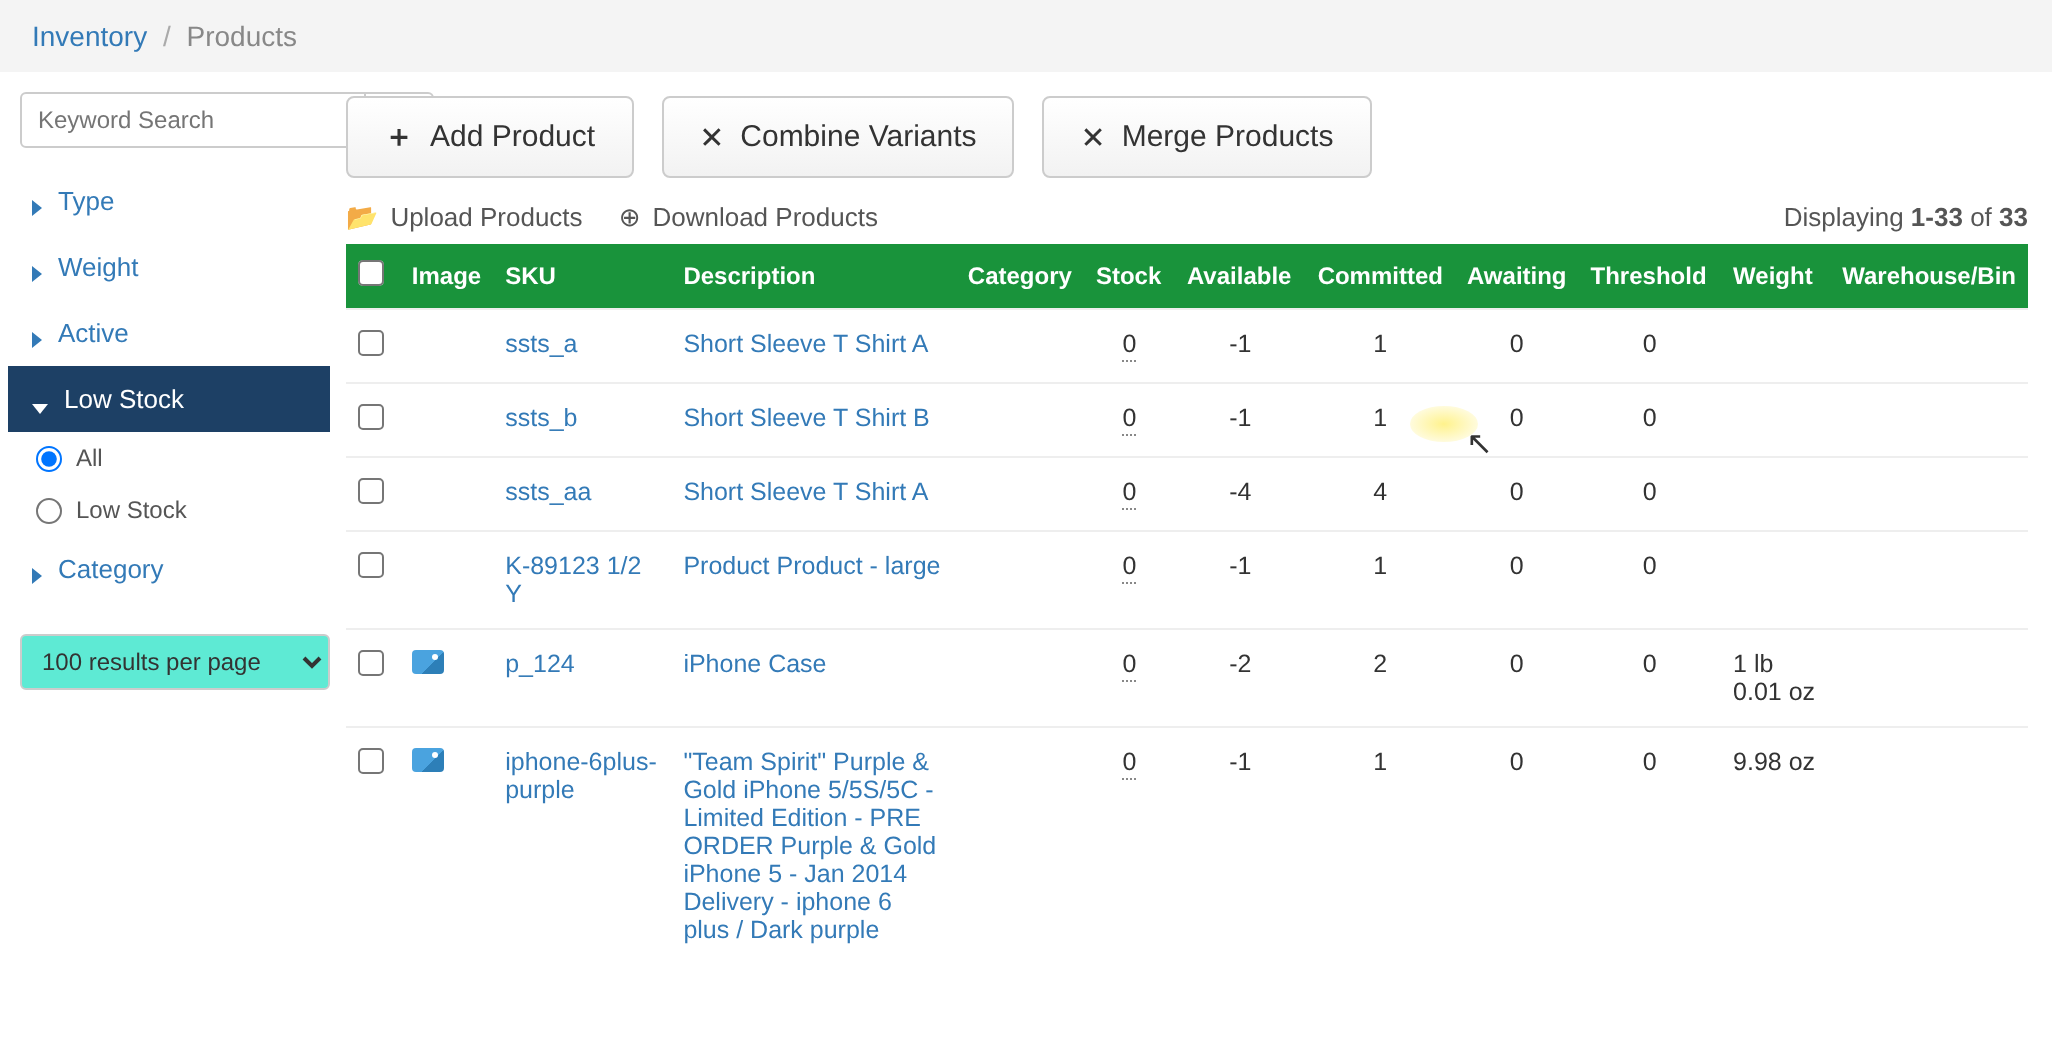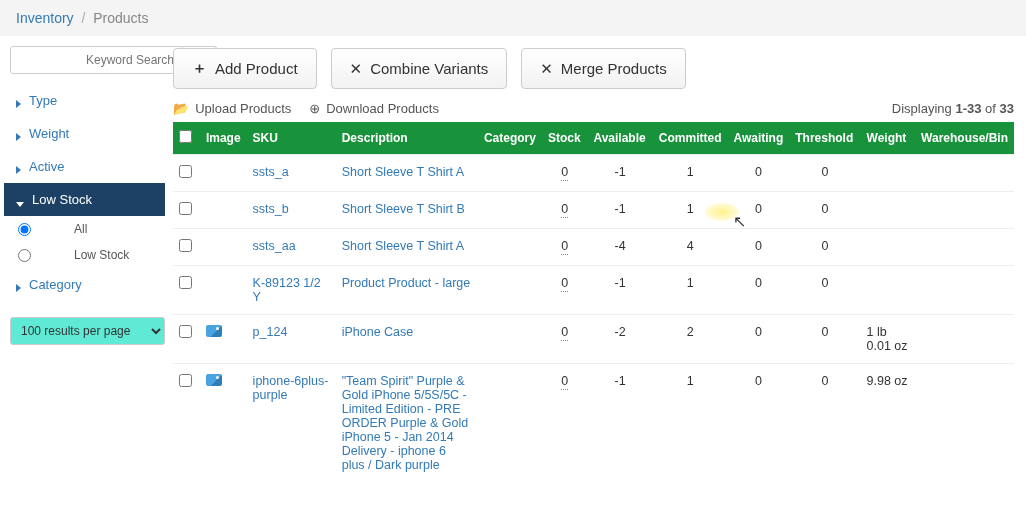--- a/index.html
+++ b/index.html
@@ -4,28 +4,28 @@
 <style>
 * { box-sizing: border-box; margin: 0; padding: 0; }
 body { font-family: "Helvetica Neue", Arial, sans-serif; font-size: 13px; color: #333; background: #fff; width: 1026px; }
 .breadcrumb-bar { background: #f4f4f4; padding: 10px 16px; font-size: 14px; }
 .breadcrumb-bar .crumb-main { color: #337ab7; }
 .breadcrumb-bar .crumb-sep { color: #aaa; margin: 0 4px; }
 .breadcrumb-bar .crumb-sub { color: #888; margin-top: 48px; }
 .main { display: flex; }
 .sidebar { width: 165px; padding: 10px 0 10px 4px; }
 .search-row { display: flex; margin: 0 6px 10px 6px; }
-.search-input { flex: 1; border: 1px solid #ccc; border-radius: 3px 0 0 3px; padding: 6px 8px; font-size: 12px; color: #555; text-align: right; }
+.search-input { flex: 1; border: 1px solid #ccc; border-radius: 3px 0 0 3px; padding: 6px 8px; font-size: 12px; color: #555; }
 .search-btn { border: 1px solid #ccc; border-left: none; background: #fff; padding: 0 10px; border-radius: 0 3px 3px 0; cursor: pointer; }
 .filter-item, .filter-item-active { display: flex; align-items: flex-end; padding: 9px 12px; font-size: 13px; cursor: pointer; }
 .filter-item { color: #337ab7; }
 .filter-item-active { background: #1d4065; color: #fff; }
 .caret-r { width: 0; height: 0; border-top: 4px solid transparent; border-bottom: 4px solid transparent; border-left: 5px solid currentColor; margin-right: 8px; }
 .caret-d { width: 0; height: 0; border-left: 4px solid transparent; border-right: 4px solid transparent; border-top: 5px solid currentColor; margin-right: 8px; }
-.radio-row { display: flex; align-items: center; padding: 6px 14px; color: #555; font-size: 12px; gap: 36px; }
+.radio-row { display: flex; align-items: center; padding: 6px 14px; color: #555; font-size: 12px; }
 .radio-row input { margin-right: 7px; }
 .results-select { margin: 16px 6px 0 6px; width: 155px; padding: 5px 6px; border: 1px solid #ccc; border-radius: 3px; font-size: 12px; color: #333; background:#5eead4; }
 .content { flex: 1; padding: 12px 12px 0 8px; }
 .toolbar { display: flex; gap: 14px; margin-bottom: 12px; }
 .btn { display: inline-flex; align-items: center; gap: 8px; border: 1px solid #ccc; background: linear-gradient(#fff,#f2f2f2); padding: 10px 18px; border-radius: 4px; font-size: 15px; color: #333; cursor: pointer; }
 .sub-toolbar { display: flex; align-items: center; margin-bottom: 6px; font-size: 13px; color: #555; }
 .sub-link { display: inline-flex; align-items: center; gap: 6px; margin-right: 18px; cursor: pointer; color:#555; }
 .displaying { margin-left: auto; }
 .displaying b { font-weight: bold; }
 table { width: 100%; border-collapse: collapse; }

